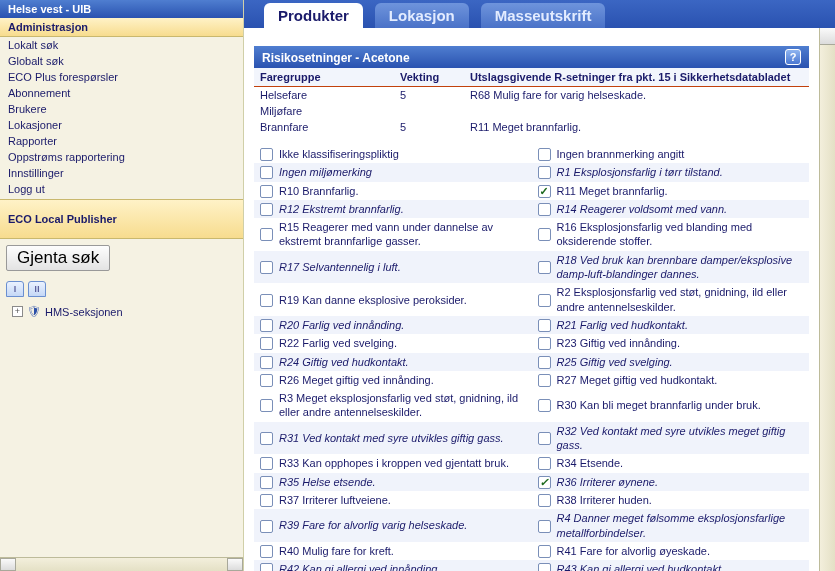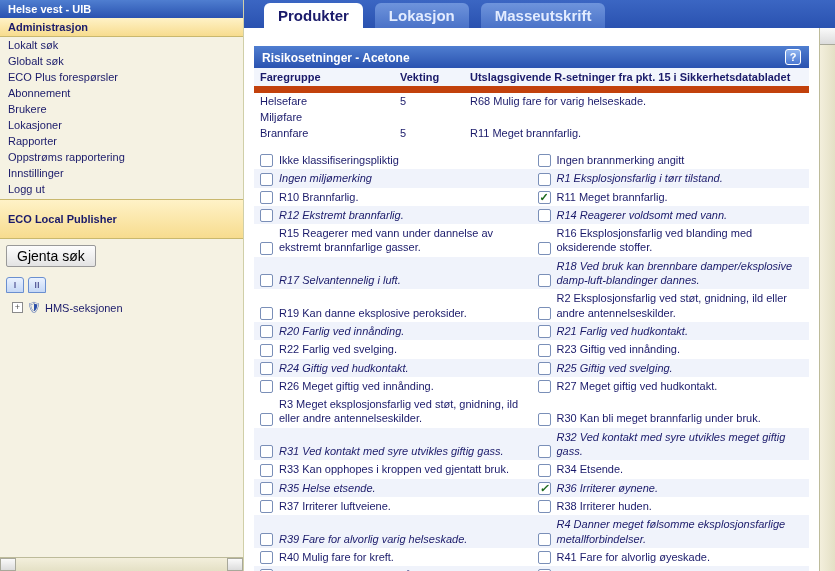--- a/index.html
+++ b/index.html
@@ -5,21 +5,21 @@
   * { box-sizing: border-box; margin: 0; padding: 0; }
   html, body { width: 835px; height: 571px; overflow: hidden; font-family: Verdana, Arial, sans-serif; font-size: 11px; color: #1a1a6a; background: #fff; }
   .app { display: flex; width: 100%; height: 100%; }
   .sidebar { width: 244px; flex-shrink: 0; background: #f5f2e3; border-right: 1px solid #d0cfa8; display: flex; flex-direction: column; }
   .titlebar { background: linear-gradient(#4f7ed0,#2a52b0); color: #fff; padding: 3px 8px; font-weight: bold; font-size: 11px; }
   .section-header { background: linear-gradient(#fff2c7,#f7dc8e); color: #1a1a6a; font-weight: bold; padding: 3px 8px; border-bottom: 1px solid #c9b86e; }
   .nav-list { }
   .nav-item { padding: 2px 8px; color: #1a1a6a; cursor: pointer; }
   .publisher-bar { background: linear-gradient(#fff2c7,#f7dc8e); color: #1a1a6a; font-weight: bold; padding: 13px 8px; border-top: 1px solid #c9b86e; border-bottom: 1px solid #c9b86e; margin-top: 2px; }
   .gjenta-wrap { padding: 6px; }
-  .gjenta-btn { font-family: Verdana, Arial, sans-serif; font-size: 14px; background: linear-gradient(#fdfdfd,#e3e3e3); border: 1px solid #999; border-radius: 2px; padding: 2px 10px; cursor: pointer; }
+  .gjenta-btn { font-family: Verdana, Arial, sans-serif; font-size: 17px; background: linear-gradient(#fdfdfd,#e3e3e3); border: 1px solid #999; border-radius: 2px; padding: 2px 10px; cursor: pointer; }
   .pagers { display: flex; gap: 4px; padding: 4px 6px 2px 6px; }
   .pager-tab { width: 18px; height: 16px; background: linear-gradient(#eaf2ff,#c5d8f6); border: 1px solid #6a8fd0; border-radius: 3px 3px 0 0; font-size: 9px; text-align: center; line-height: 14px; color: #1a1a6a; cursor: pointer; }
   .tree { padding: 4px 6px; flex: 1; overflow: auto; }
   .tree-node { display: flex; align-items: center; gap: 4px; padding: 2px 0 2px 6px; }
   .expander { display: inline-flex; width: 11px; height: 11px; border: 1px solid #8a8a8a; background: #fff; color: #555; align-items: center; justify-content: center; font-size: 9px; line-height: 1; cursor: pointer; }
   .shield-icon { color: #2b4fa8; font-size: 11px; }
   .tree-label { color: #1a1a6a; }
   .sidebar-scroll { height: 14px; border-top: 1px solid #bdbb9a; background: linear-gradient(#f3efdc,#e4e0c5); position: relative; margin-top: auto; }
   .sidebar-scroll::before, .sidebar-scroll::after { content: ""; position: absolute; top: 0; bottom: 0; width: 14px; background: linear-gradient(#fafafa,#dcdcdc); border: 1px solid #a8a89a; }
   .sidebar-scroll::before { left: 0; }
@@ -32,27 +32,27 @@
   .tab.inactive { background: linear-gradient(#6e94dc,#4a72c8); color: #e3ecff; margin-left: 10px; }
   .content { flex: 1; overflow: auto; padding: 18px 10px 10px 10px; position: relative; }
   .content-scroll { position: absolute; right: 0; top: 0; bottom: 0; width: 16px; background: linear-gradient(90deg,#f3efdc,#e4e0c5); border-left: 1px solid #bdbb9a; }
   .content-scroll::before { content: ""; position: absolute; left: 0; right: 0; top: 0; height: 16px; background: linear-gradient(#fafafa,#dcdcdc); border-bottom: 1px solid #a8a89a; }
   .content-inner { margin-right: 16px; }
 
   .panel-title { background: linear-gradient(#4f7ed0,#2a52b0); color: #fff; font-weight: bold; font-size: 12px; padding: 3px 8px; display: flex; align-items: flex-end; justify-content: space-between; }
   .help-icon { width: 16px; height: 16px; background: linear-gradient(#8fb5f0,#4b77d1); border: 1px solid #fff; border-radius: 3px; color: #fff; font-weight: bold; font-size: 11px; display: inline-flex; align-items: center; justify-content: center; cursor: pointer; }
 
   table.fg { width: 100%; border-collapse: collapse; font-size: 11px; color: #1a1a6a; }
-  table.fg th { text-align: left; font-weight: bold; padding: 3px 6px; border-bottom: 7px solid #c2410c; background: #f2f5fc; }
+  table.fg th { text-align: left; font-weight: bold; padding: 3px 6px; border-bottom: 1px solid #c2410c; background: #f2f5fc; }
   table.fg td { padding: 2px 6px; vertical-align: top; }
   table.fg td.vekt { padding-left: 6px; }
 
   .checks { margin-top: 10px; }
   .check-row { display: flex; }
-  .check-cell { width: 50%; display: flex; align-items: flex-end; padding: 2px 6px; gap: 6px; }
+  .check-cell { width: 50%; display: flex; align-items: center; padding: 2px 6px; gap: 6px; }
   .check-row.alt .check-cell { background: #f0f3fb; font-style: italic; }
   .cb { flex-shrink: 0; width: 13px; height: 13px; border: 1px solid #7a8fb8; background: #fff; border-radius: 2px; margin-top: 1px; cursor: pointer; display: inline-flex; align-items: center; justify-content: center; }
   .cb.checked::after { content: "✓"; font-size: 11px; color: #1e6a1e; font-weight: bold; line-height: 1; }
   .cb-label { color: #1a1a6a; line-height: 1.3; }
 </style>
 </head>
 <body>
 
 <div class="app">
 

